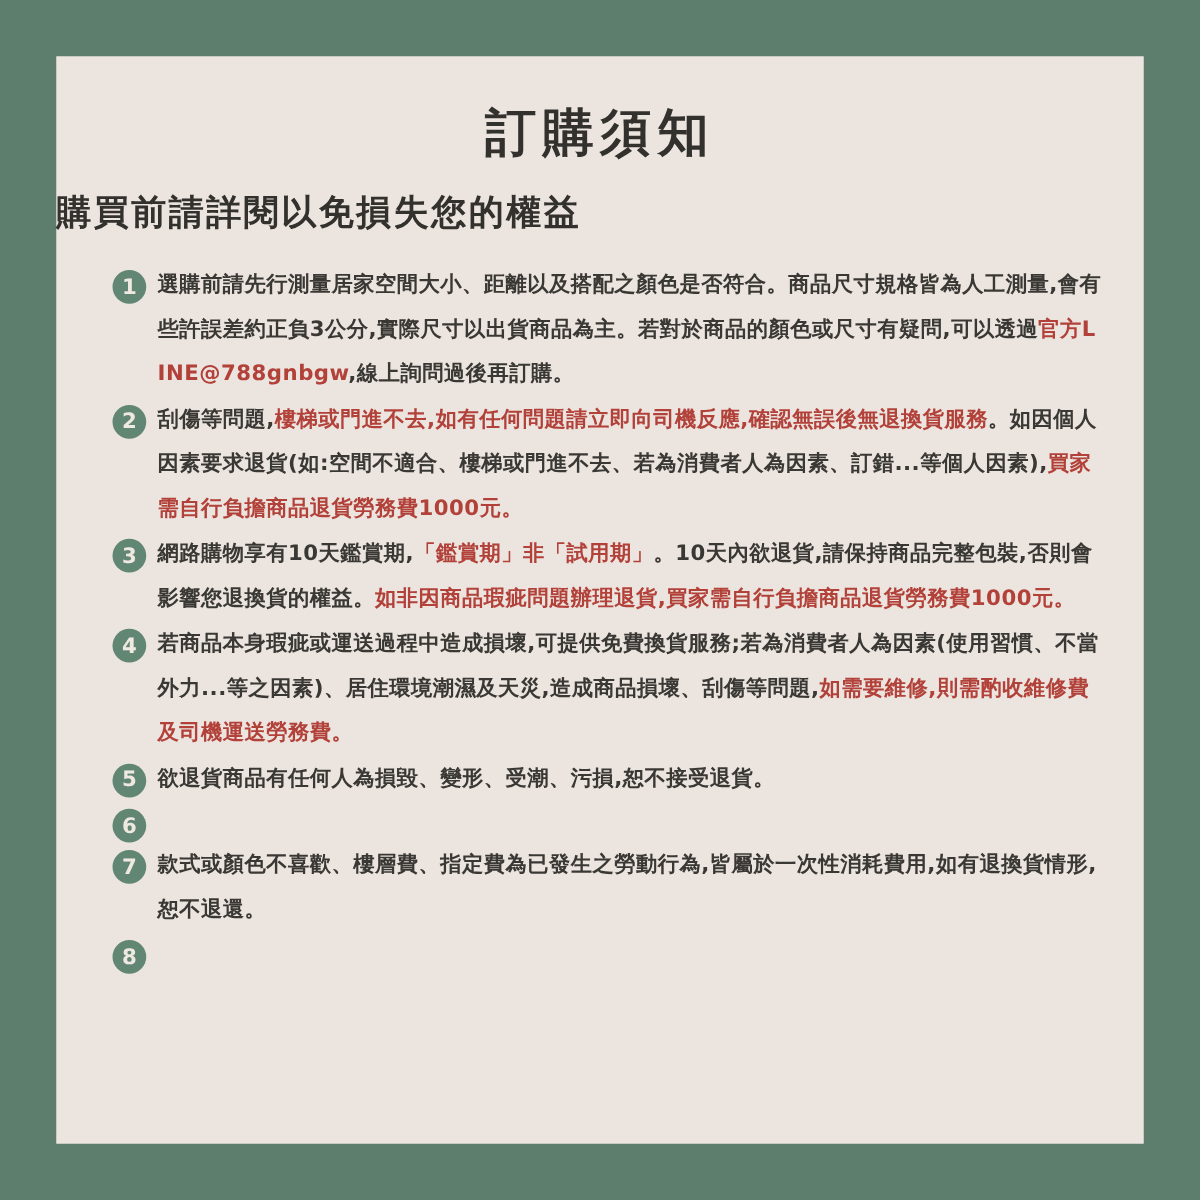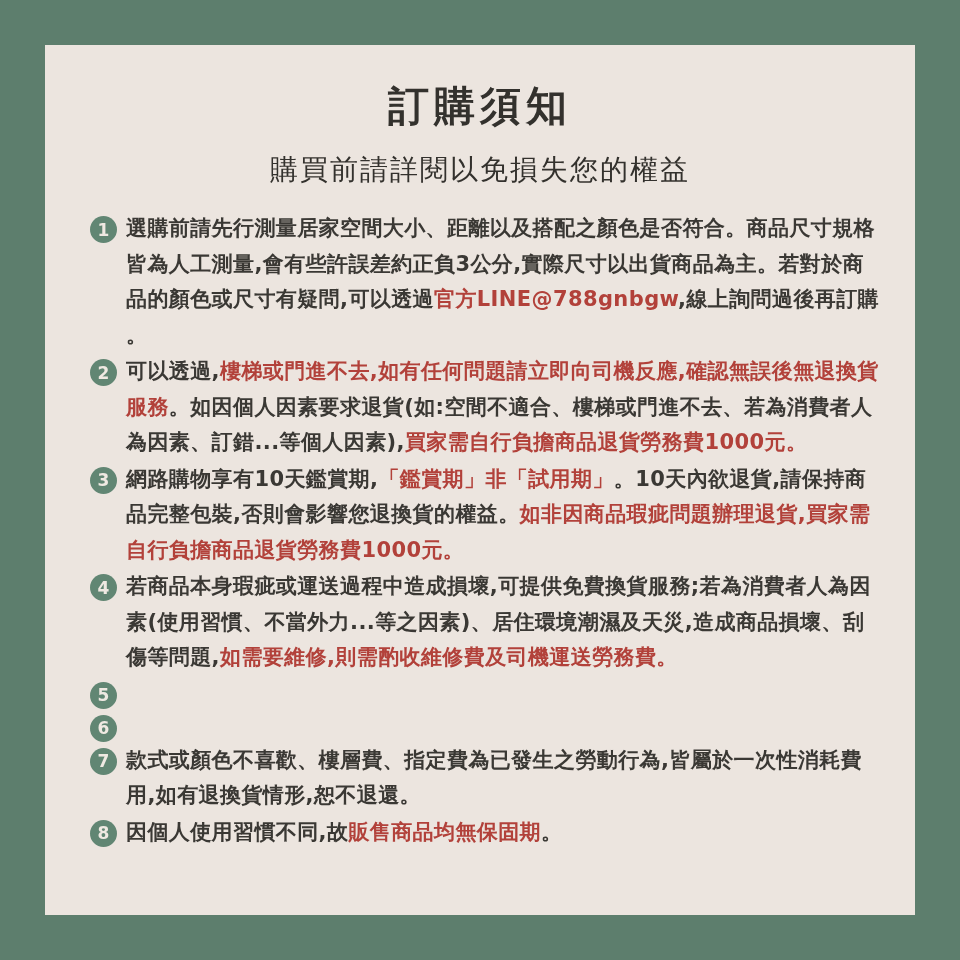--- a/index.html
+++ b/index.html
@@ -28,23 +28,22 @@
   .title{
     margin:34px 0 0 0;
     text-align:center;
     font-size:41px;
     font-weight:bold;
     letter-spacing:5px;
     color:var(--title-dark);
   }
   .subtitle{
     margin:17px 0 0 0;
-    text-align:center;
     font-size:28px;
-    font-weight:normal;
+    font-weight:bold;
     letter-spacing:2px;
     color:var(--title-dark);
   }
   .list{
     list-style:none;
     margin:22px 32px 0 45px;
     padding:0;
   }
   .item{
     display:flex;
@@ -59,21 +58,21 @@
     background:var(--badge-green);
     color:var(--badge-num);
     font-size:17px;
     font-weight:bold;
     display:flex;
     align-items:center;
     justify-content:center;
   }
   .text{
     margin:0;
-    font-size:21px;
+    font-size:17px;
     line-height:35.5px;
     font-weight:600;
     letter-spacing:0.4px;
     color:var(--text-dark);
     word-break:break-all;
     overflow-wrap:anywhere;
     line-break:anywhere;
   }
   .text .red{color:var(--text-red);}
   .text .dark{color:var(--text-dark);}
@@ -84,38 +83,38 @@
 <div class="panel">
   <h1 class="title">訂購須知</h1>
   <h2 class="subtitle">購買前請詳閱以免損失您的權益</h2>
   <ol class="list">
       <li class="item">
         <span class="badge">1</span>
         <p class="text"><span class="dark">選購前請先行測量居家空間大小、距離以及搭配之顏色是否符合。商品尺寸規格皆為人工測量,會有些許誤差約正負3公分,實際尺寸以出貨商品為主。若對於商品的顏色或尺寸有疑問,可以透過</span><span class="red">官方LINE@788gnbgw</span><span class="dark">,線上詢問過後再訂購。</span></p>
       </li>
       <li class="item">
         <span class="badge">2</span>
-        <p class="text"><span class="dark">可以透過,</span><span class="red">樓梯或門進不去,如有任何問題請立即向司機反應,確認無誤後無退換貨服務</span><span class="dark">。如因個人因素要求退貨(如:空間不適合、樓梯或門進不去、若為消費者人為因素、訂錯...等個人因素),</span><span class="red">買家需自行負擔商品退貨勞務費1000元。</span></p>
+        <p class="text"><span class="dark">刮傷等問題,</span><span class="red">樓梯或門進不去,如有任何問題請立即向司機反應,確認無誤後無退換貨服務</span><span class="dark">。如因個人因素要求退貨(如:空間不適合、樓梯或門進不去、若為消費者人為因素、訂錯...等個人因素),</span><span class="red">買家需自行負擔商品退貨勞務費1000元。</span></p>
       </li>
       <li class="item">
         <span class="badge">3</span>
         <p class="text"><span class="dark">網路購物享有10天鑑賞期,</span><span class="red">「鑑賞期」非「試用期」</span><span class="dark">。10天內欲退貨,請保持商品完整包裝,否則會影響您退換貨的權益。</span><span class="red">如非因商品瑕疵問題辦理退貨,買家需自行負擔商品退貨勞務費1000元。</span></p>
       </li>
       <li class="item">
         <span class="badge">4</span>
         <p class="text"><span class="dark">若商品本身瑕疵或運送過程中造成損壞,可提供免費換貨服務;若為消費者人為因素(使用習慣、不當外力...等之因素)、居住環境潮濕及天災,造成商品損壞、刮傷等問題,</span><span class="red">如需要維修,則需酌收維修費及司機運送勞務費。</span></p>
       </li>
       <li class="item">
         <span class="badge">5</span>
+        <p class="text"><span class="dark">欲退貨商品有任何人為損毀、變形、受潮、污損,恕不接受退貨。</span></p>
       </li>
       <li class="item">
         <span class="badge">6</span>
       </li>
       <li class="item">
         <span class="badge">7</span>
         <p class="text"><span class="dark">款式或顏色不喜歡、樓層費、指定費為已發生之勞動行為,皆屬於一次性消耗費用,如有退換貨情形,恕不退還。</span></p>
       </li>
       <li class="item">
         <span class="badge">8</span>
-        <p class="text"><span class="dark">因個人使用習慣不同,故</span><span class="red">販售商品均無保固期</span><span class="dark">。</span></p>
       </li>
     </ol>
 </div>
 
 </body></html>

